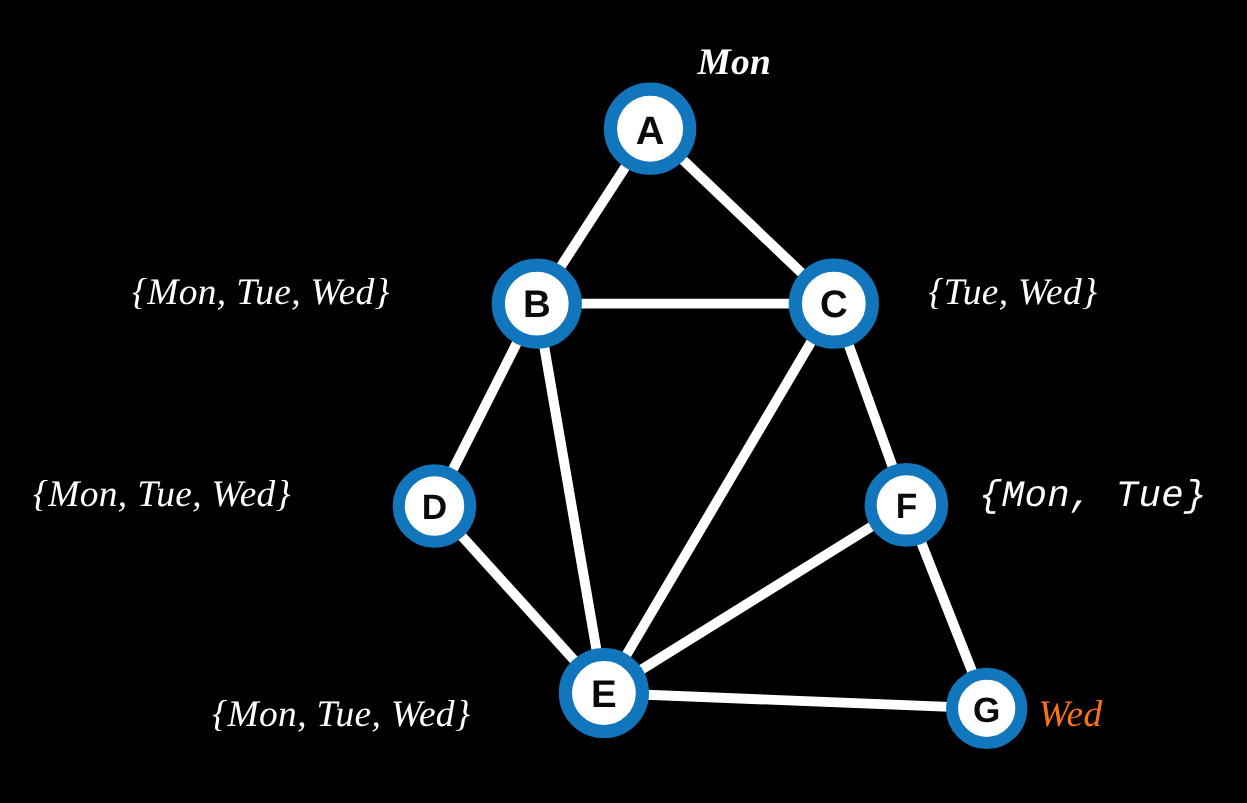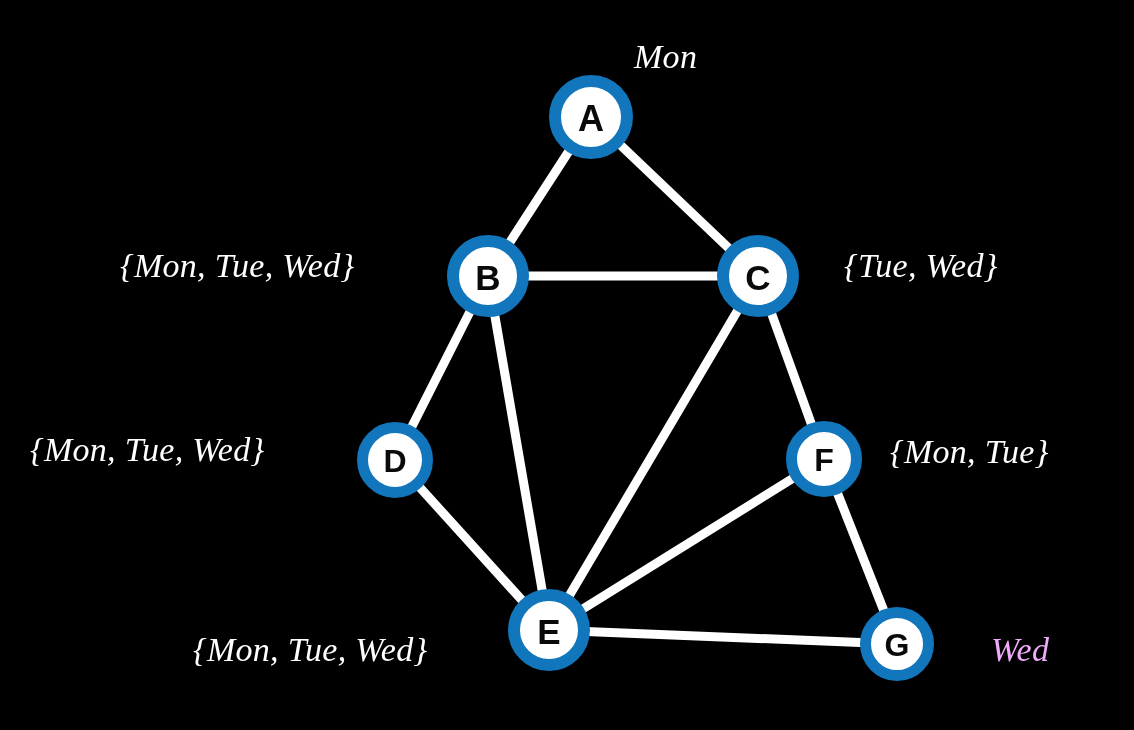--- a/index.html
+++ b/index.html
@@ -98,22 +98,22 @@
           <text x="549" y="631" class="node-letter" font-size="35" fill="#0a0a0a">E</text>
         </g>
         <g>
           <circle cx="897" cy="644" r="31.5" fill="#ffffff" stroke="#1176bc" stroke-width="11" class="node-ring"></circle>
           <text x="897" y="645" class="node-letter" font-size="32" fill="#0a0a0a">G</text>
         </g>
       </g>
   </svg>
 
   <div id="labels-layer">
-      <div class="node-label" style="left: 634px; top: 40px; color: rgb(255, 255, 255);">Mon</div>
+      <div class="node-label" style="left: 634px; top: 40px; color: rgb(255, 255, 255); font-weight: bold;">Mon</div>
       <div class="node-label" style="left: 120px; top: 249px; color: rgb(255, 255, 255);">{Mon, Tue, Wed}</div>
       <div class="node-label" style="left: 828px; top: 249px; color: rgb(255, 255, 255); margin-left: 16px;">{Tue, Wed}</div>
       <div class="node-label" style="left: 30px; top: 433px; color: rgb(255, 255, 255);">{Mon, Tue, Wed}</div>
-      <div class="node-label" style="left: 890px; top: 435px; color: rgb(255, 255, 255);">{Mon, Tue}</div>
+      <div class="node-label" style="left: 890px; top: 435px; color: rgb(255, 255, 255); font-family: Liberation Mono, monospace;">{Mon, Tue}</div>
       <div class="node-label" style="left: 193px; top: 633px; color: rgb(255, 255, 255);">{Mon, Tue, Wed}</div>
-      <div class="node-label" style="left: 991px; top: 633px; color: #f0abfc; text-align: right;">Wed</div>
+      <div class="node-label" style="left: 944px; top: 633px; color: #f97316; text-align: right;">Wed</div>
     </div>
 
 </div>
 
 </body></html>

